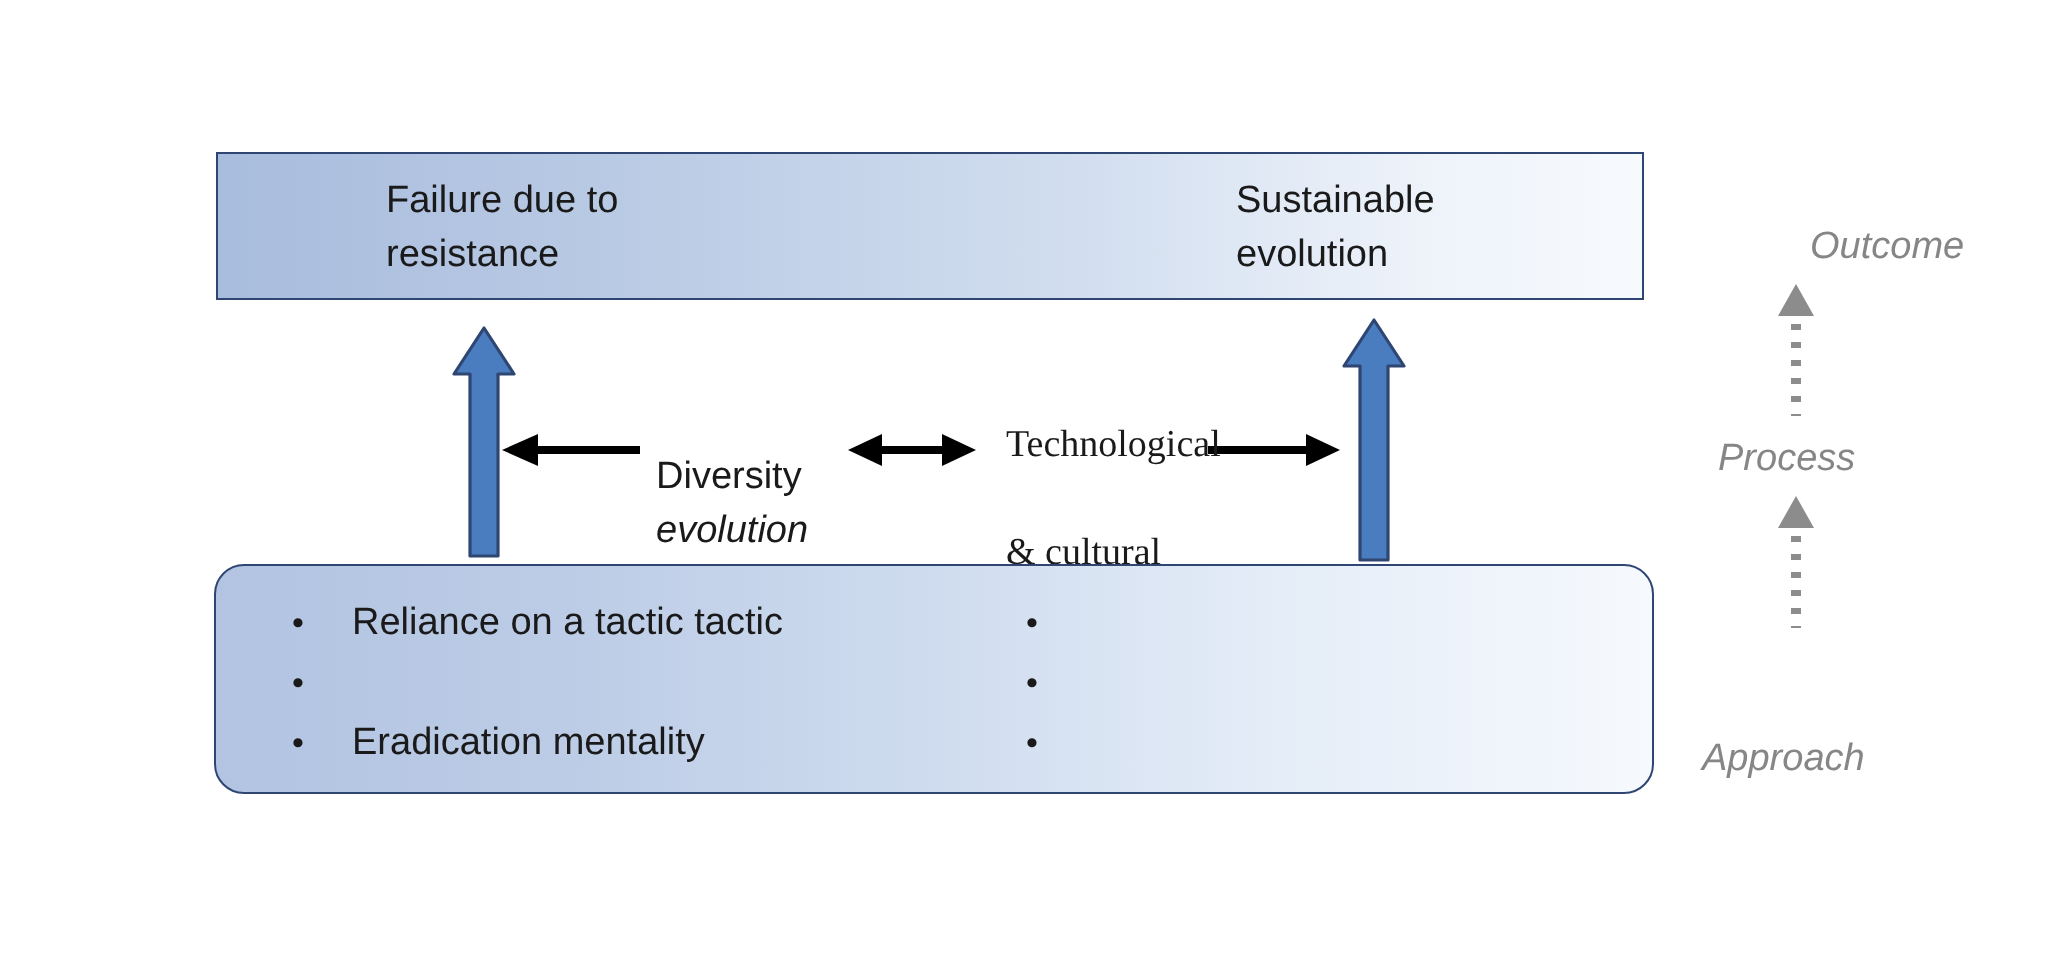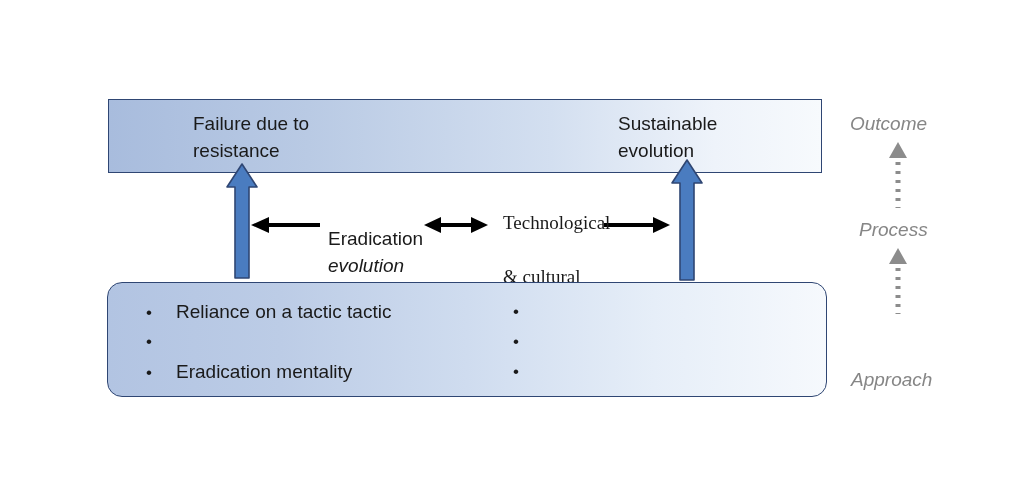--- a/index.html
+++ b/index.html
@@ -20,21 +20,21 @@
     position: absolute;
     left: 0; top: 0;
     width: 1024px;
     height: 490px;
   }
 
   
   .outcome-box {
     position: absolute;
     left: 108px;
-    top: 99px;
+    top: 76px;
     width: 714px;
     height: 74px;
     box-sizing: border-box;
     border: 1.5px solid #2f4673;
     background: linear-gradient(to right, #a8bcdd 0%, #b9cae4 28%, #d3dff0 62%, #eef3fa 85%, #f7fafd 100%);
   }
   .outcome-text {
     position: absolute;
     color: #1a1a1a;
     font-size: 19px;
@@ -108,21 +108,21 @@
 
   
   .stage-label {
     position: absolute;
     color: #868686;
     font-style: italic;
     font-size: 19px;
     line-height: 24px;
     white-space: nowrap;
   }
-  .lbl-outcome  { left: 850px; top: 112px; }
+  .lbl-outcome  { left: 905px; top: 112px; }
   .lbl-process  { left: 859px; top: 218px; }
   .lbl-approach { left: 851px; top: 324px; margin-top: 44px; }
 
   .dotted-arrow { position: absolute; overflow: visible; }
   .dot-1 { left: 886px; top: 142px; }
   .dot-2 { left: 886px; top: 248px; }
 </style>
 </head>
 <body>
 
@@ -160,21 +160,21 @@
     </svg>
   </div>
   <div class="black-arrow arr-3">
     <svg width="68" height="22" viewBox="0 0 68 22">
       <line x1="1" y1="11" x2="55" y2="11" stroke="#000" stroke-width="4"></line>
       <polygon points="67,11 50,3 50,19" fill="#000"></polygon>
     </svg>
   </div>
 
   <div class="proc-label proc-bio">
-    <span>Eradication</span>
+    <span>Diversity</span>
     <span class="ital">evolution</span>
   </div>
   <div class="proc-label proc-tech">
     <span>Technological</span><br>
     <span>&amp; cultural</span>
     <span class="ital">evolution</span>
   </div>
 
   <div class="approach-box">
 

